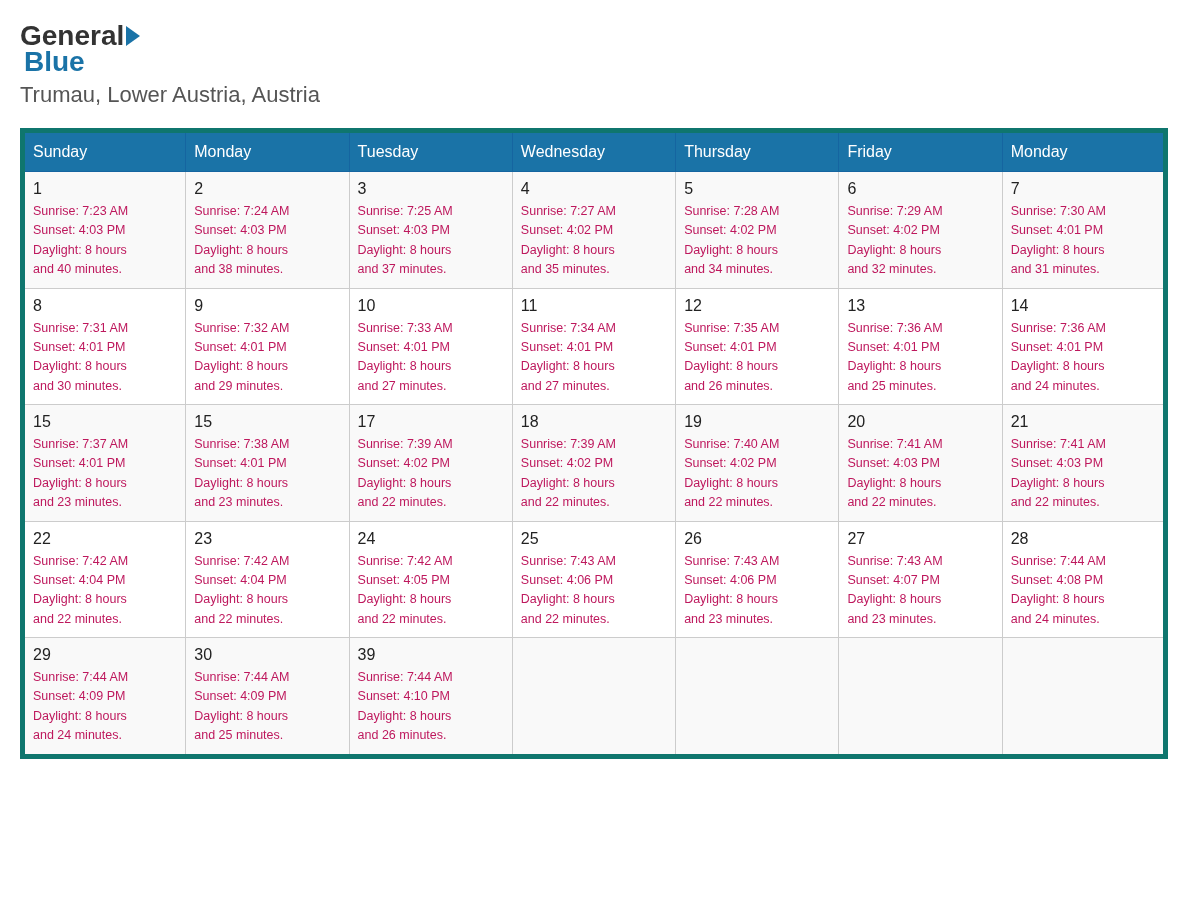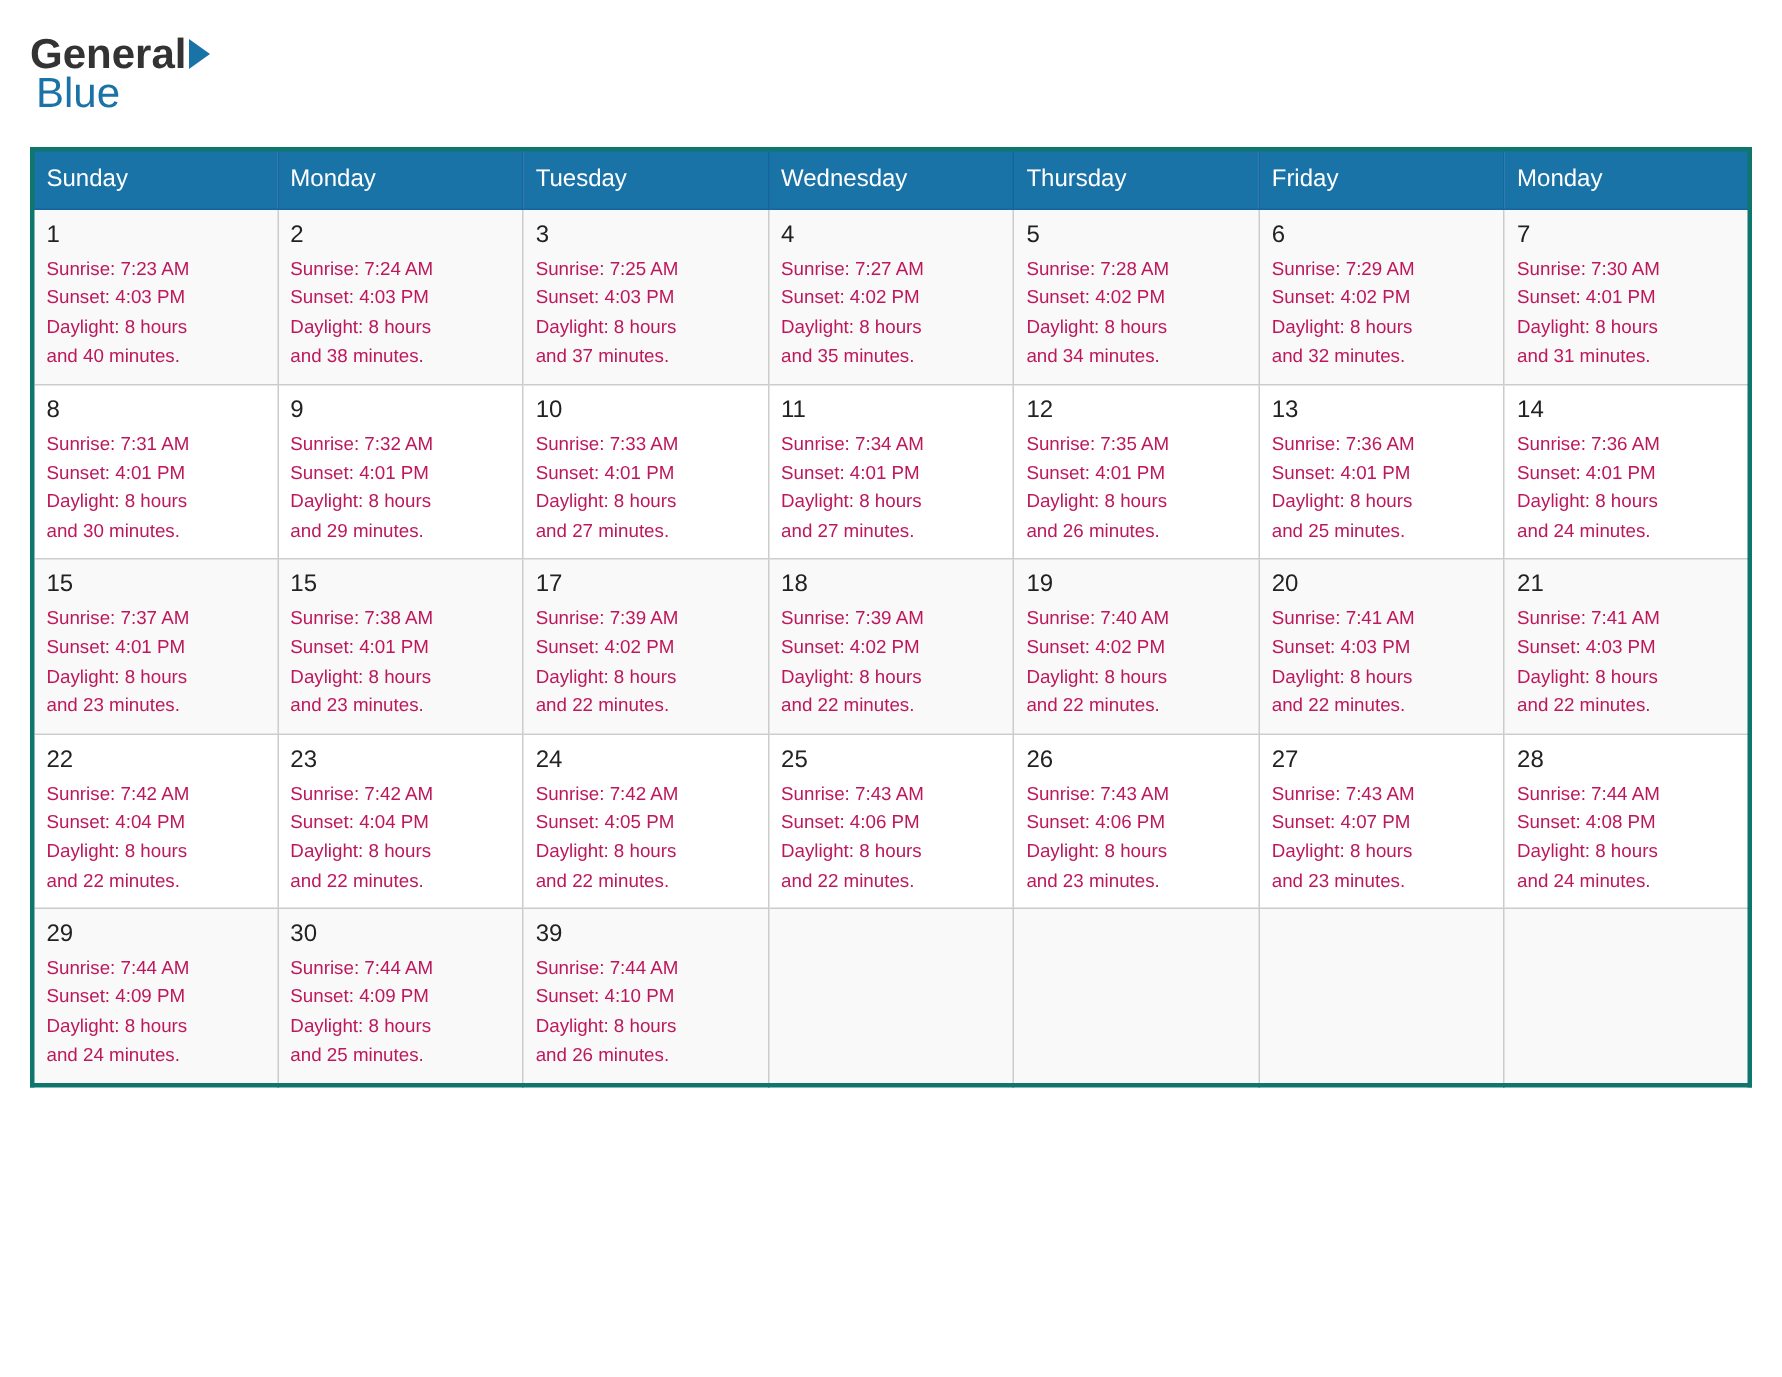--- a/index.html
+++ b/index.html
@@ -33,21 +33,21 @@
       display: inline-block;
       width: 0;
       height: 0;
       border-left: 14px solid #1a73a7;
       border-top: 10px solid transparent;
       border-bottom: 10px solid transparent;
       margin-left: 2px;
     }
     .logo-blue {
       font-size: 28px;
-      font-weight: normal;
+      font-weight: bold;
       color: #1a73a7;
       margin-top: -6px;
       margin-left: 4px;
     }
     .title-area {
       text-align: right;
     }
     .month-title {
       font-size: 52px;
       font-weight: normal;
@@ -55,21 +55,21 @@
       line-height: 1.1;
     }
     .location-title {
       font-size: 22px;
       color: #555;
       margin-top: 4px;
     }
     .calendar {
       width: 100%;
       border-collapse: collapse;
-      border: 3px solid #0f766e;
+      border: 5px solid #0f766e;
     }
     .calendar thead tr th {
       background-color: #1a73a7;
       color: #fff;
       font-size: 16px;
       font-weight: normal;
       padding: 10px 8px;
       text-align: left;
       border: 1px solid #1565a0;
     }
@@ -108,20 +108,21 @@
 <body>
 
 <div class="header">
   <div class="logo">
     <div class="logo-general">
       General<span class="arrow"></span>
     </div>
     <div class="logo-blue">Blue</div>
   </div>
   <div class="title-area">
+    <div class="location-title">Trumau, Lower Austria, Austria</div>
   </div>
 </div>
 
 <table class="calendar">
   <thead>
     <tr>
       <th>Sunday</th>
       <th>Monday</th>
       <th>Tuesday</th>
       <th>Wednesday</th>

